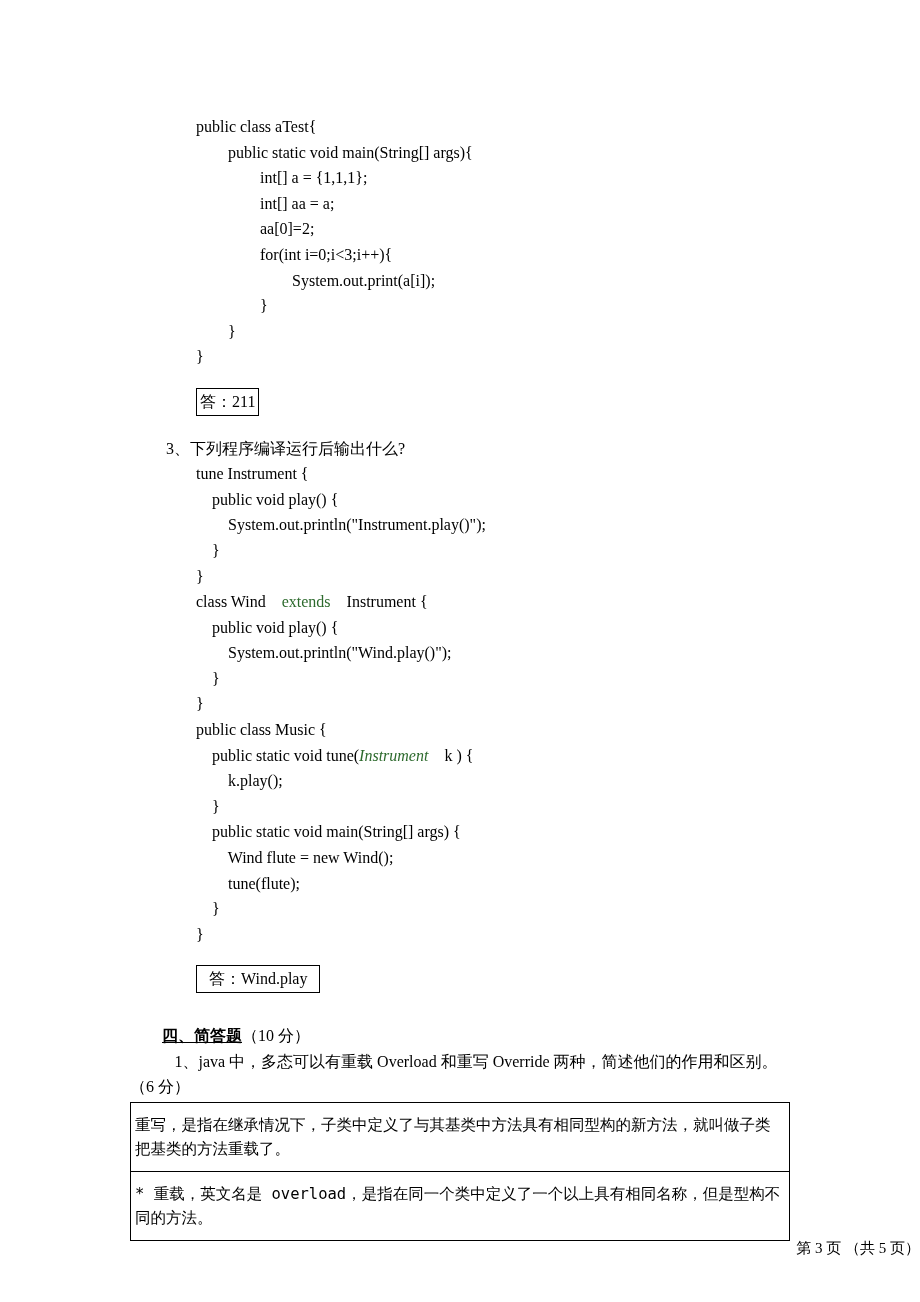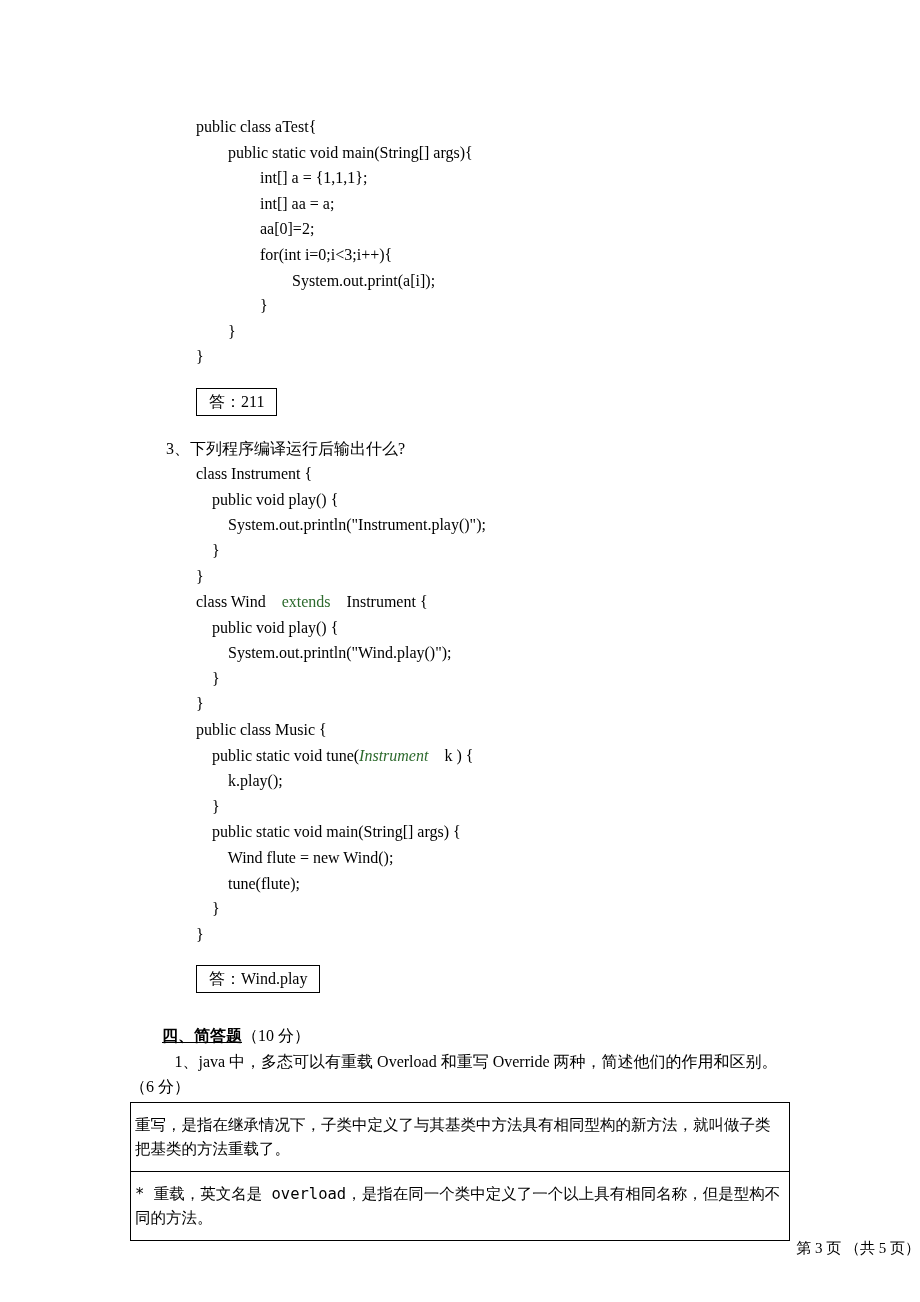--- a/index.html
+++ b/index.html
@@ -20,21 +20,21 @@
   }
   .code-block {
     margin-left: 66px;
     font-family: "Times New Roman", serif;
     line-height: 1.6;
   }
   .code-line { white-space: pre; }
   .answer-box {
     display: inline-block;
     border: 1px solid #000;
-    padding: 0 12px;
+    padding: 0 3px;
     margin-left: 66px;
     margin-top: 12px;
   }
   .answer-box-2 {
     display: inline-block;
     border: 1px solid #000;
     padding: 0 12px;
     margin-left: 66px;
     margin-top: 18px;
   }
@@ -102,21 +102,21 @@
 
   <div style="margin-top:6px;">
     <span class="answer-box">答：211</span>
   </div>
 
   <div class="q3">
     <div>3、下列程序编译运行后输出什么?</div>
   </div>
 
   <div class="code-block-2">
-    <div class="code-line">class Instrument {</div>
+    <div class="code-line">tune Instrument {</div>
     <div class="code-line">    public void play() {</div>
     <div class="code-line">        System.out.println("Instrument.play()");</div>
     <div class="code-line">    }</div>
     <div class="code-line">}</div>
     <div class="code-line"><span>class Wind    </span><span class="green">extends</span><span>    Instrument {</span></div>
     <div class="code-line">    public void play() {</div>
     <div class="code-line">        System.out.println("Wind.play()");</div>
     <div class="code-line">    }</div>
     <div class="code-line">}</div>
     <div class="code-line">public class Music {</div>

